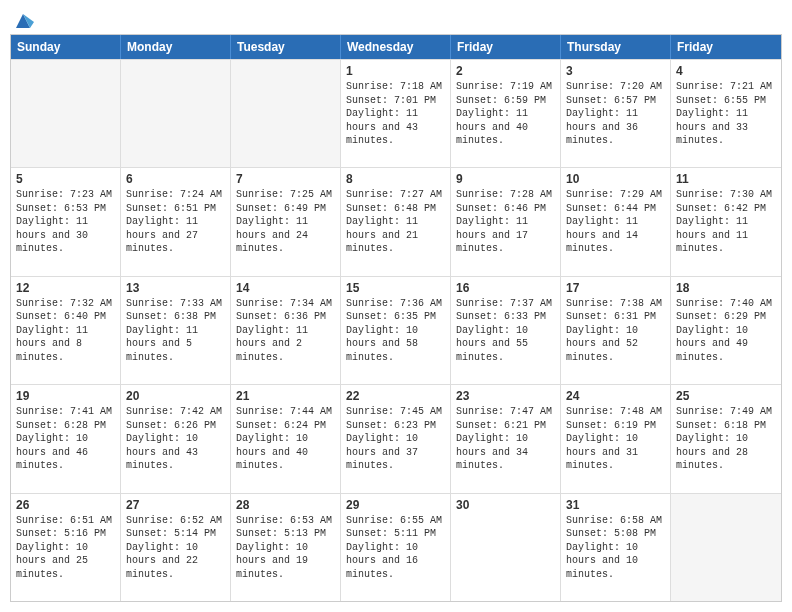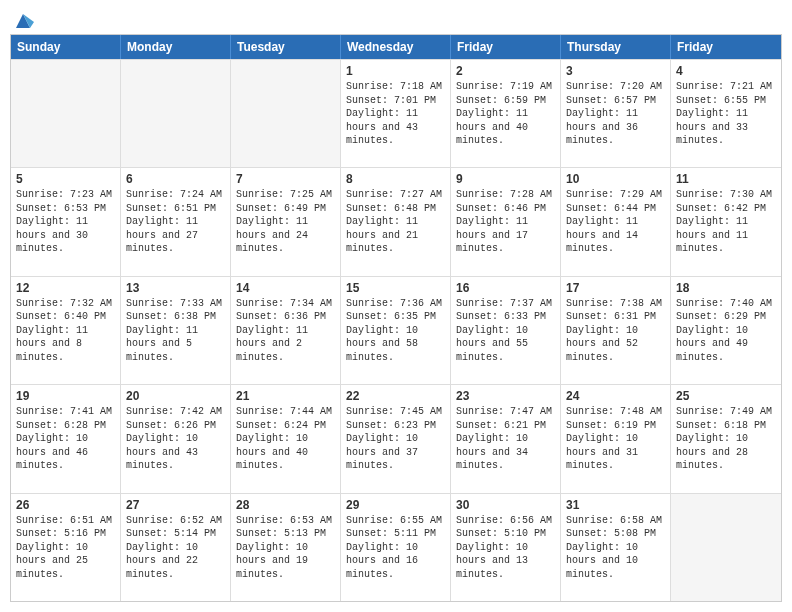--- a/index.html
+++ b/index.html
@@ -266,21 +266,20 @@
           <div class="cal-cell">
             <div class="day-number">28</div>
             <div class="day-info">Sunrise: 6:53 AM<br>Sunset: 5:13 PM<br>Daylight: 10 hours and 19 minutes.</div>
           </div>
           <div class="cal-cell">
             <div class="day-number">29</div>
             <div class="day-info">Sunrise: 6:55 AM<br>Sunset: 5:11 PM<br>Daylight: 10 hours and 16 minutes.</div>
           </div>
           <div class="cal-cell">
             <div class="day-number">30</div>
-            <div class="day-info">Sunrise: 6:56 AM<br>Sunset: 5:10 PM<br>Daylight: 10 hours and 13 minutes.</div>
           </div>
           <div class="cal-cell">
             <div class="day-number">31</div>
             <div class="day-info">Sunrise: 6:58 AM<br>Sunset: 5:08 PM<br>Daylight: 10 hours and 10 minutes.</div>
           </div>
           <div class="cal-cell empty"></div>
         </div>
       </div>
   </div>
 </div>

